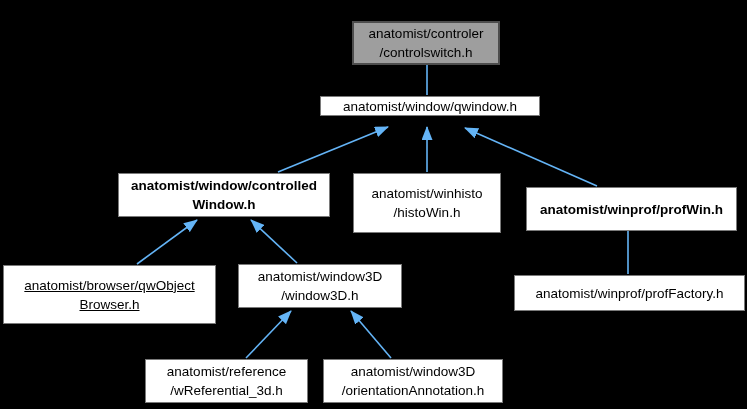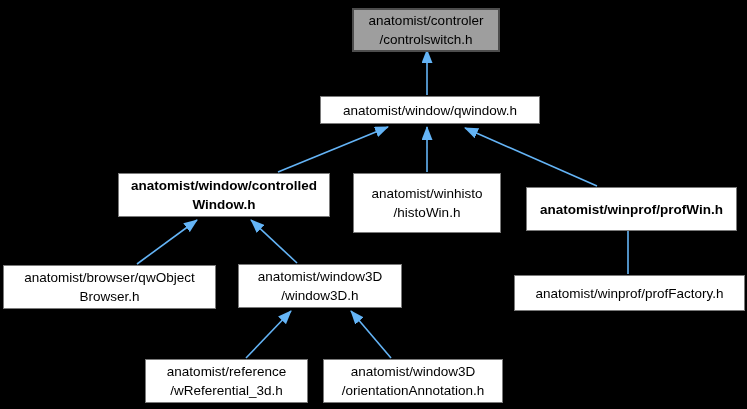--- a/index.html
+++ b/index.html
@@ -42,26 +42,26 @@
     line-height: 19px;
     white-space: pre-line;
     cursor: pointer;
   }
   .node--current {
     background: var(--current-fill, #9e9e9e);
     border: 2px solid var(--current-border, #4d4d4d);
     cursor: default;
   }
   
-  .n-controlswitch         { left: 352px; top: 8px;   width: 148px; height: 44px; }
-  .n-qwindow               { left: 320px; top: 96px;  width: 220px; height: 28px; }
+  .n-controlswitch         { left: 352px; top: 21px;   width: 148px; height: 44px; }
+  .n-qwindow               { left: 320px; top: 96px;  width: 220px; height: 20px; }
   .n-controlledwindow      { left: 118px; top: 173px; width: 212px; height: 44px; font-weight: bold; }
   .n-histowin              { left: 353px; top: 173px; width: 148px; height: 60px; }
   .n-profwin               { left: 526px; top: 187px; width: 211px; height: 44px; font-weight: bold; }
-  .n-qwobjectbrowser       { left: 3px;   top: 265px; width: 213px; height: 44px; }
+  .n-qwobjectbrowser       { left: 3px;   top: 265px; width: 213px; height: 59px; text-decoration: underline; }
   .n-window3d              { left: 238px; top: 264px; width: 164px; height: 44px; }
   .n-proffactory           { left: 514px; top: 275px; width: 231px; height: 36px; }
   .n-wreferential          { left: 145px; top: 359px; width: 163px; height: 44px; }
   .n-orientationannotation { left: 323px; top: 359px; width: 180px; height: 44px; }
 </style>
 </head>
 <body>
 
 <div class="canvas">
 

